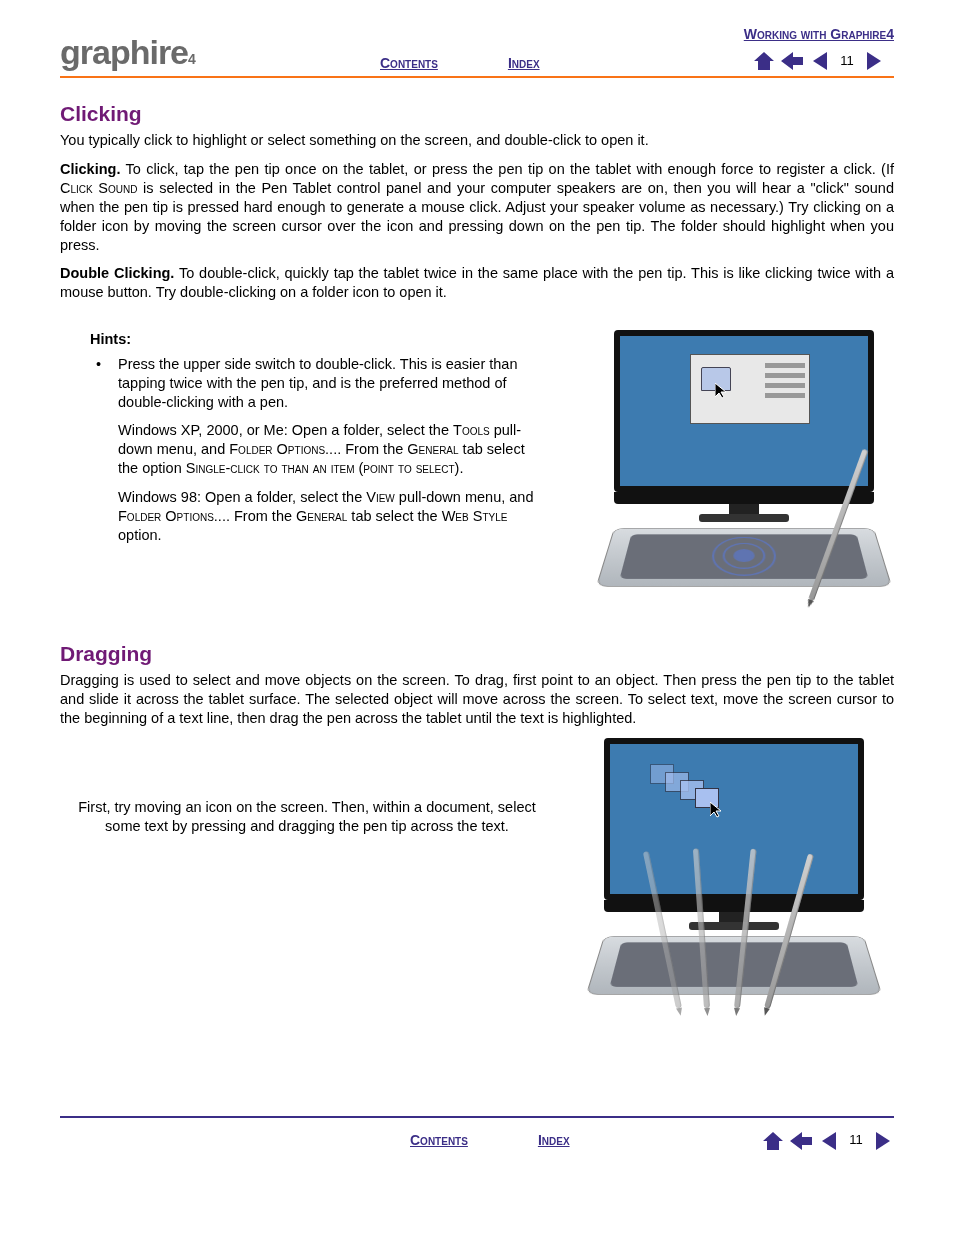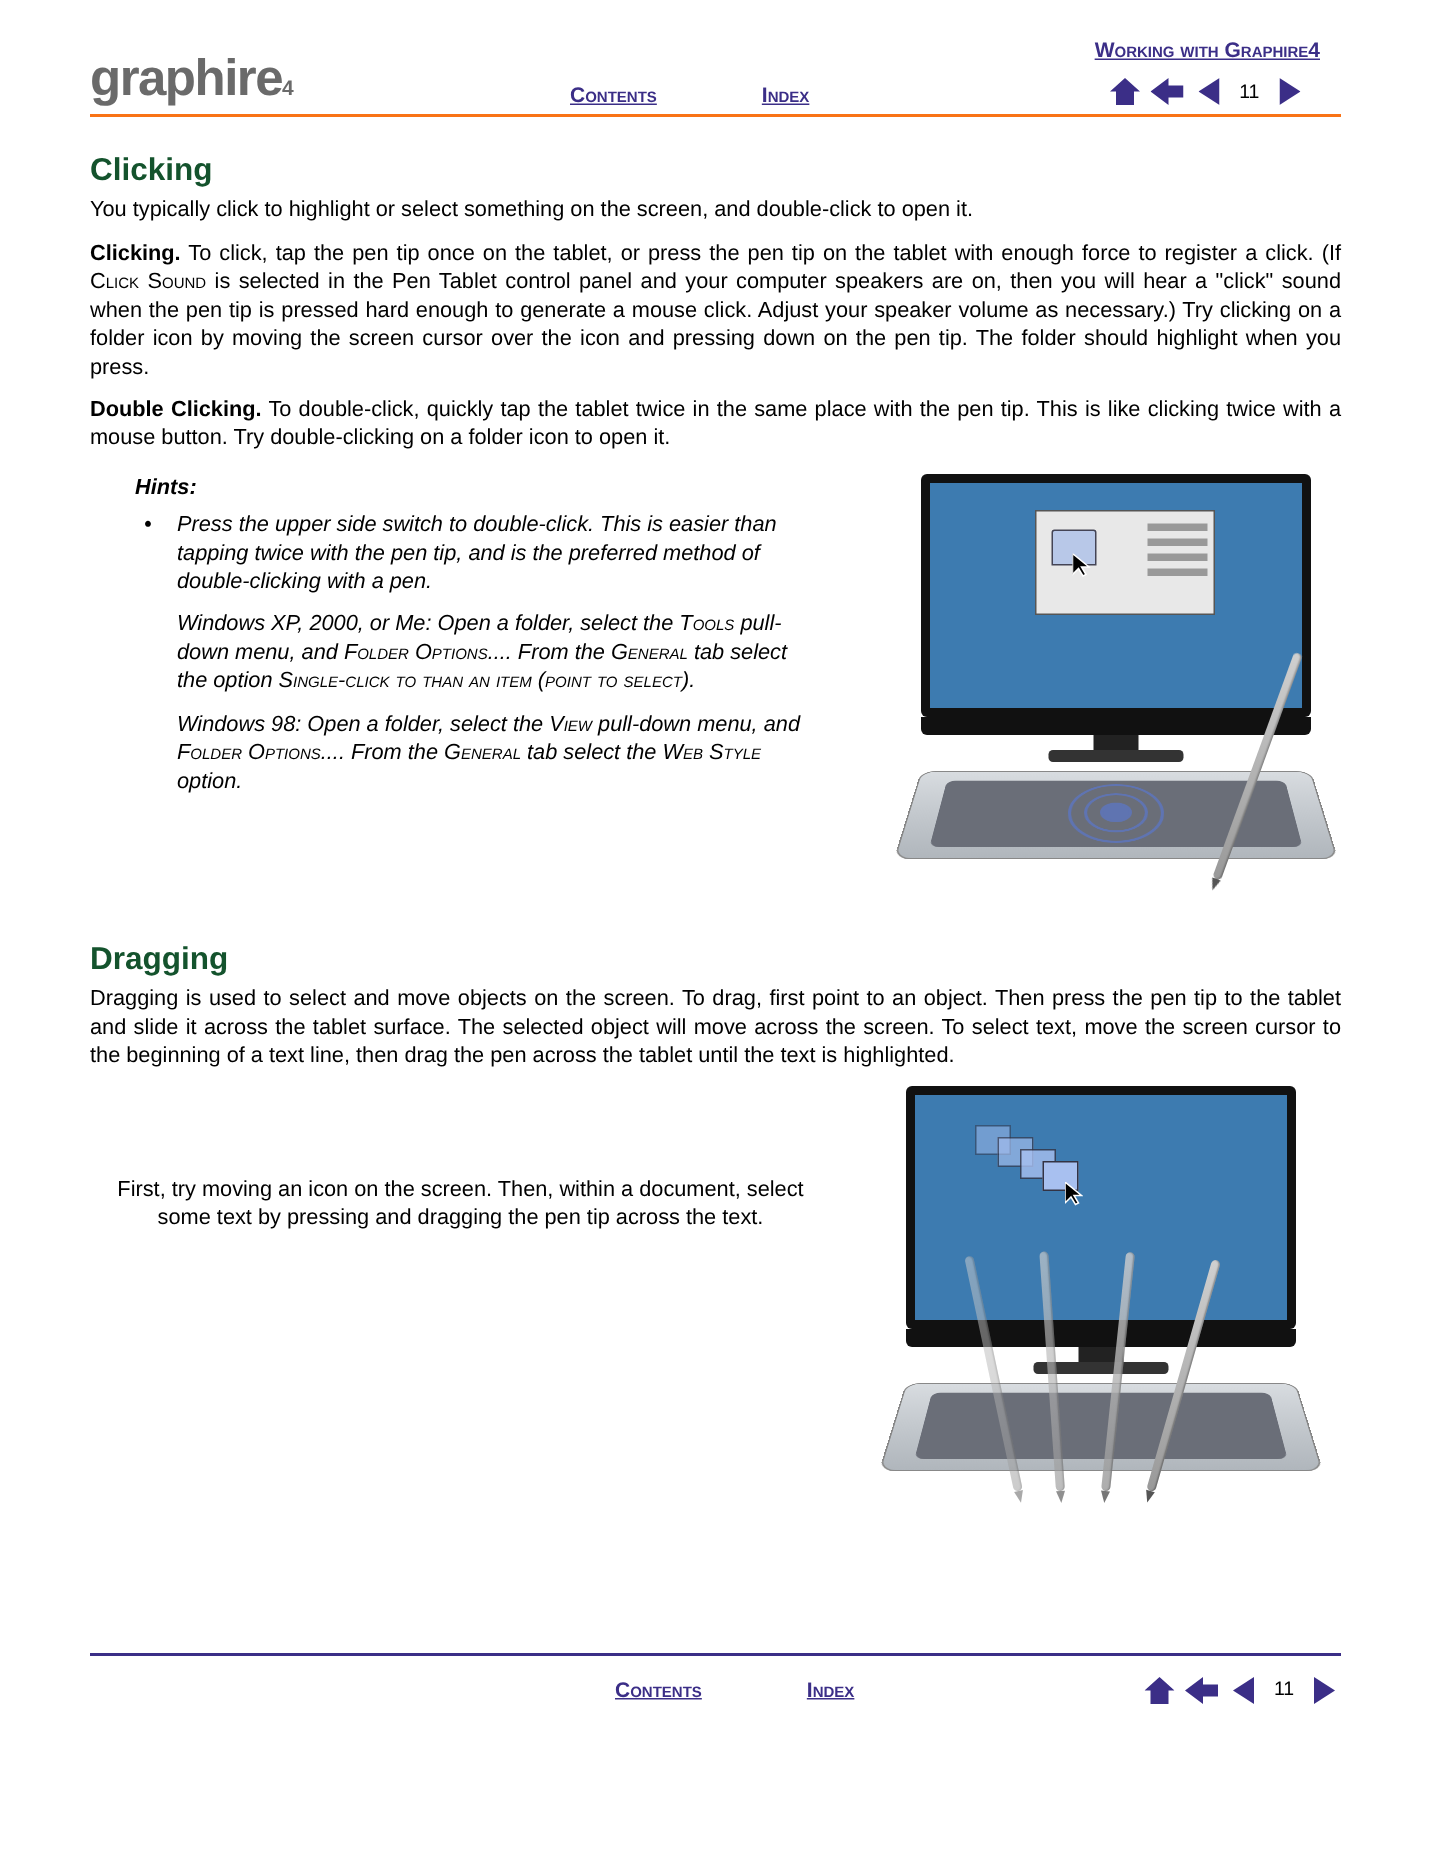--- a/index.html
+++ b/index.html
@@ -24,21 +24,21 @@
   .logo {
     font-size: 34px;
     font-weight: bold;
     color: #6a6a6a;
     letter-spacing: -1px;
     position: relative;
   }
   .logo-sub { font-size: 14px; font-weight: bold; color:#6a6a6a; }
   .top-right {
     position: absolute;
-    right: 14px;
+    right: 0;
     bottom: 4px;
     text-align: right;
   }
   .chapter-link {
     font-variant: small-caps;
     color: #3b2e87;
     font-weight: bold;
     text-decoration: underline;
     font-size: 14px;
   }
@@ -64,34 +64,33 @@
     font-size: 14px;
   }
   .nav-icon { width: 22px; height: 22px; display:flex; align-items:center; justify-content:center; }
   .nav-icon svg { display: block; }
   .pagenum {
     font-size: 13px;
     min-width: 20px;
     text-align: center;
   }
   h1.section {
-    color: #14532d;
+    color: #701a75;
     font-size: 21px;
     font-weight: bold;
     margin-top: 22px;
     margin-bottom: 4px;
   }
   .body-text { margin-bottom: 10px; text-align: justify; }
   .sc { font-variant: small-caps; }
   b { font-weight: bold; }
   .hints-block {
     display: flex;
     gap: 46px;
-    margin-top: 14px;
-    font-style: italic;
+    margin-top: 28px;
   }
   .hints-left { flex: 1; padding-left: 30px; }
   .hints-label { font-weight: bold; margin-bottom: 6px; }
   ul.hints { list-style: none; padding-left: 0; }
   ul.hints > li {
     position: relative;
     padding-left: 28px;
     margin-bottom: 10px;
   }
   ul.hints > li::before {

